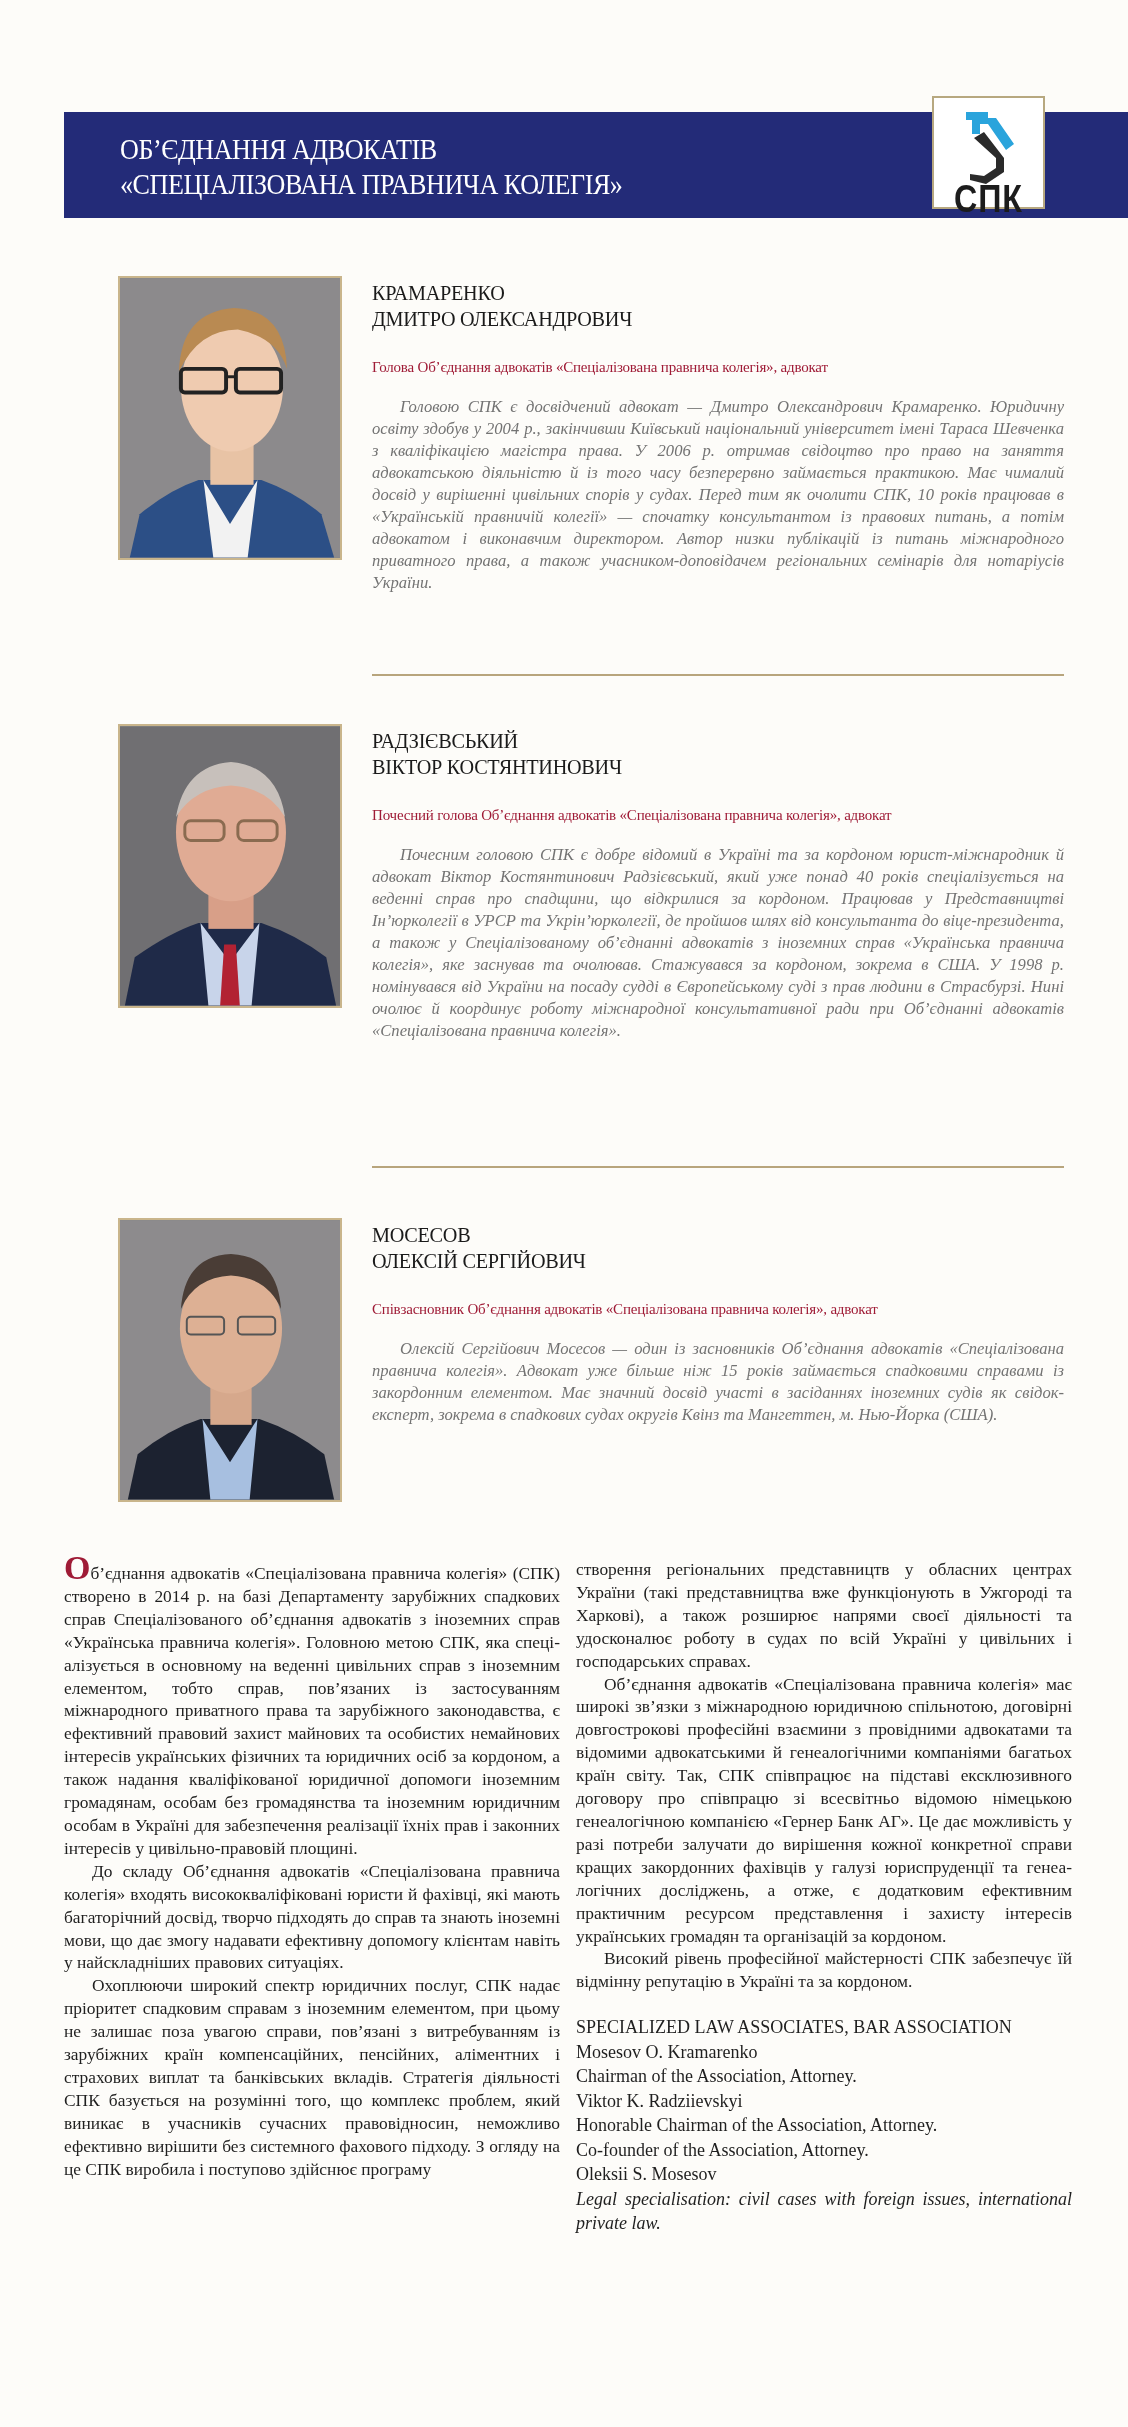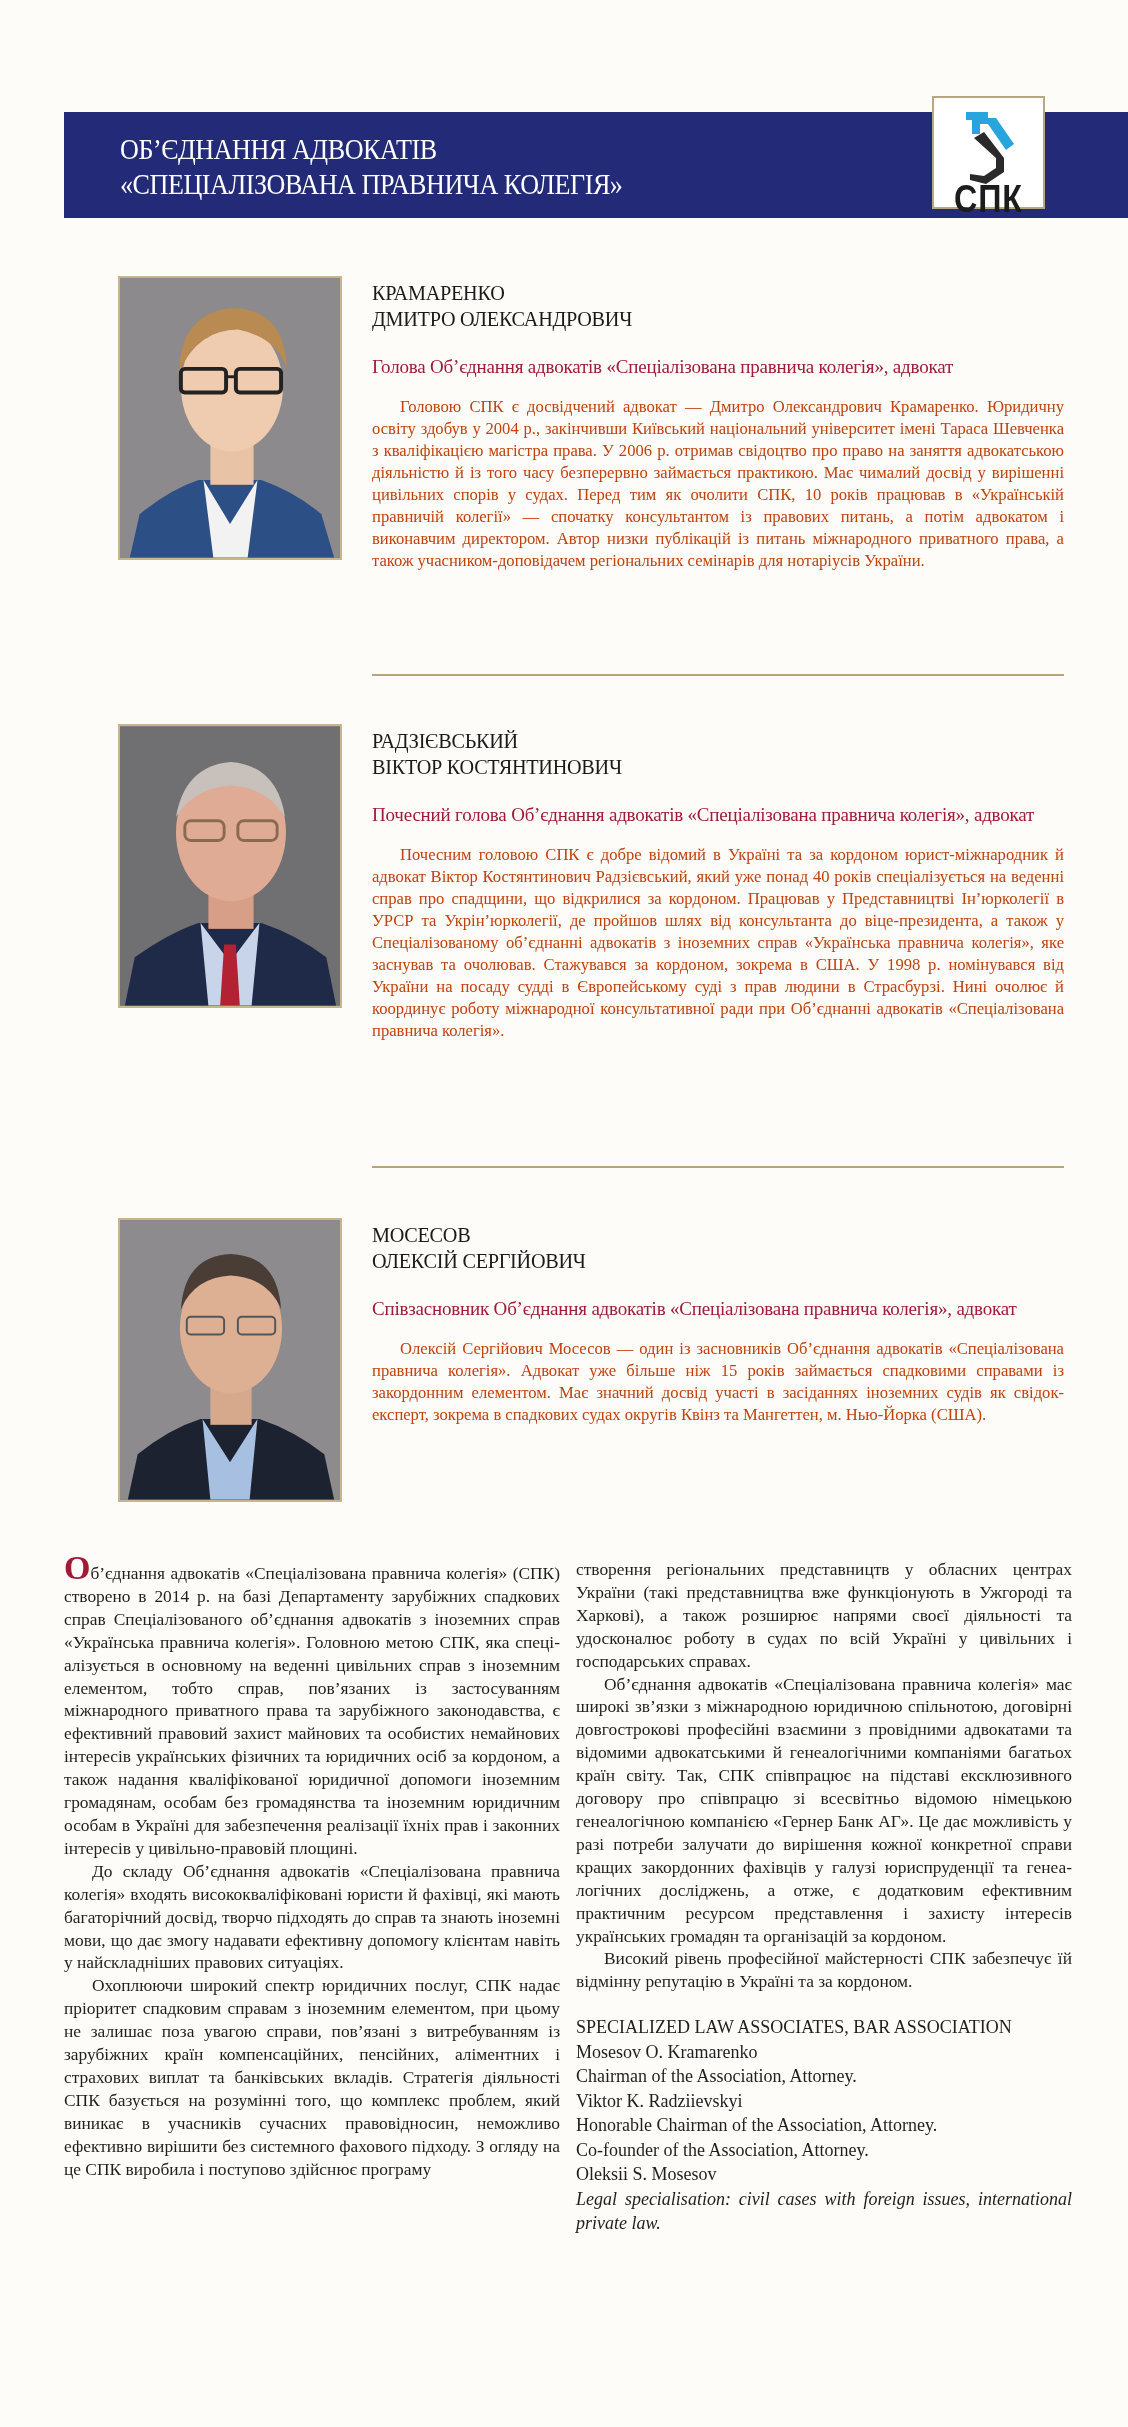--- a/index.html
+++ b/index.html
@@ -13,22 +13,22 @@
   .logo-box { position: absolute; left: 932px; top: 96px; width: 113px; height: 113px; background: #ffffff; border: 2px solid #b7a880; }
   .logo-box svg { position: absolute; left: 0; top: 0; width: 109px; height: 133px; }
   .logo-text { position: absolute; left: 0; width: 109px; top: 80px; text-align: center; font-family: "Liberation Sans", sans-serif; font-weight: bold; font-size: 38px; color: #1c1c1c; letter-spacing: 1px; transform: scaleX(0.85); }
 
   
   .person { position: absolute; left: 118px; width: 946px; }
   .photo { position: absolute; left: 0; top: 0; width: 224px; height: 284px; border: 2px solid #c9b58c; background: #8a8a8a; overflow: hidden; }
   .photo svg { width: 100%; height: 100%; display: block; }
   .info { position: absolute; left: 254px; top: 4px; width: 692px; }
   .surname, .given { font-size: 22px; line-height: 26px; letter-spacing: -0.3px; text-transform: uppercase; transform: scaleX(0.92); transform-origin: left top; white-space: nowrap; }
-  .role { margin-top: 22px; color: #9f1b36; font-size: 19px; line-height: 26px; letter-spacing: -0.2px; }
-  .bio { margin-top: 16px; font-size: 16.6px; line-height: 22px; text-align: justify; text-indent: 28px; color: #c2410c; hyphens: manual; }
+  .role { margin-top: 22px; color: #9f1b36; font-size: 15px; line-height: 26px; letter-spacing: -0.2px; }
+  .bio { margin-top: 16px; font-style: italic; font-size: 16.6px; line-height: 22px; text-align: justify; text-indent: 28px; color: #737373; hyphens: manual; }
   .divider { position: absolute; left: 254px; width: 692px; height: 2px; background: #b8a57d; }
 
   
   .col { position: absolute; top: 1558px; width: 496px; font-size: 17.4px; line-height: 22.9px; text-align: justify; color: #1f1f1f; }
   .col-left { left: 64px; }
   .col-right { left: 576px; }
   .col p { text-indent: 28px; }
   .col p.first { text-indent: 0; }
   .dropcap { color: #9f1b36; font-size: 34px; font-weight: bold; line-height: 20px; }
   .eng { margin-top: 22px; text-align: left; font-size: 18px; line-height: 24.5px; }

